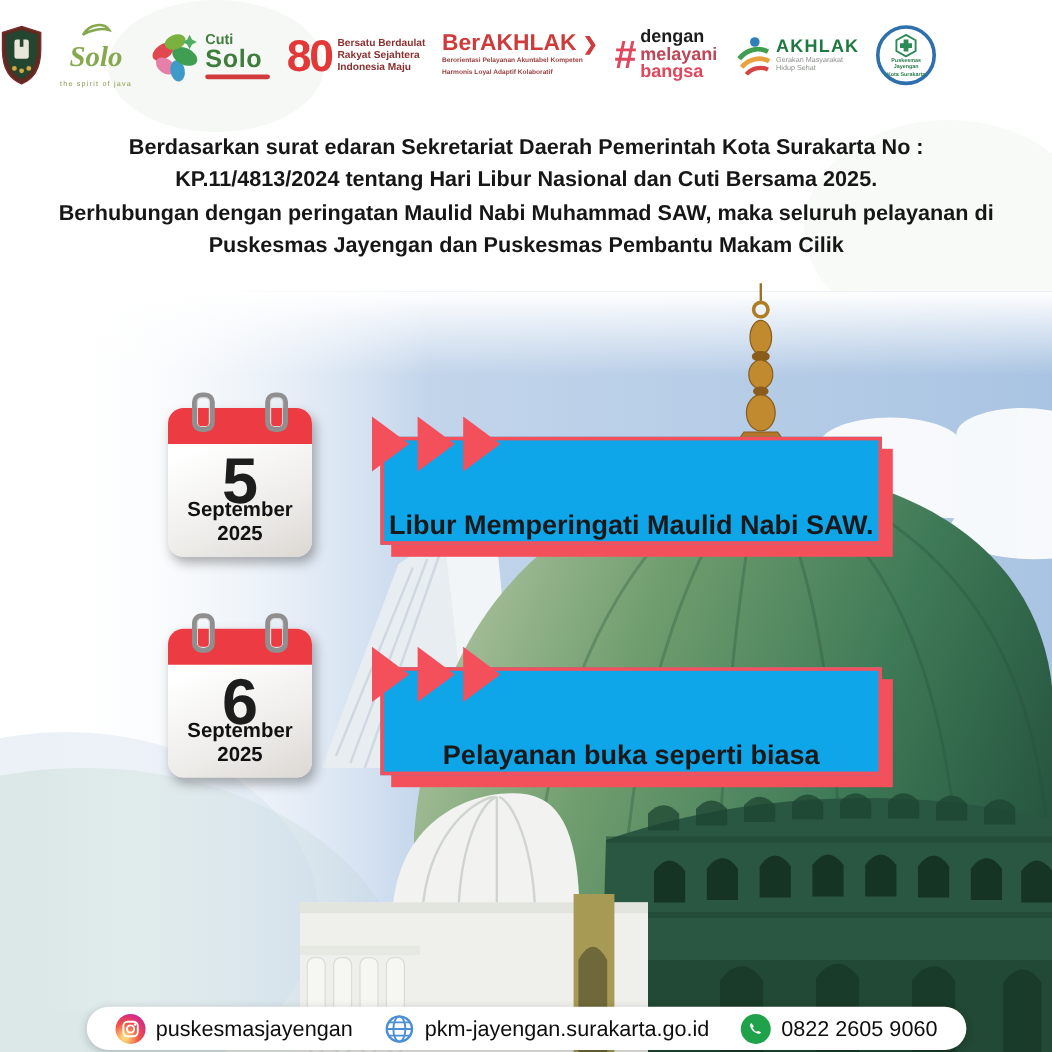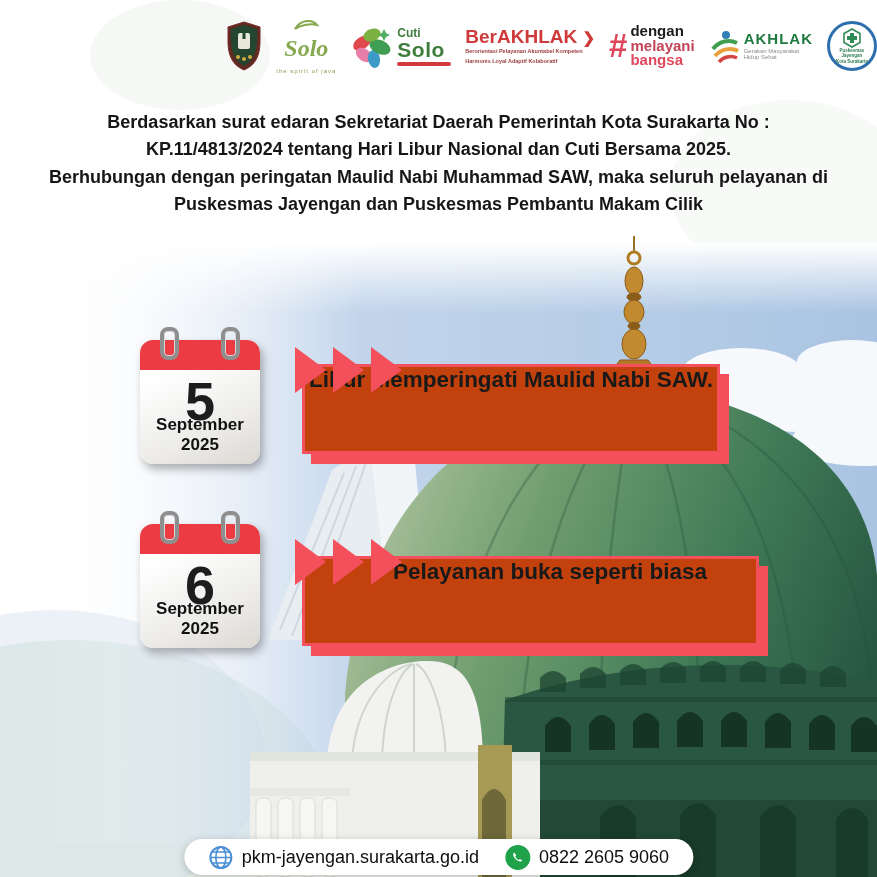--- a/index.html
+++ b/index.html
@@ -2,21 +2,21 @@
 <html><head>
 <meta charset="utf-8">
 <style>
   html,body{margin:0;padding:0;background:#fff;}
   .poster{position:relative;width:877px;height:877px;overflow:hidden;background:#ffffff;
           font-family:"Liberation Sans",sans-serif;}
   .bg{position:absolute;left:0;top:0;z-index:0;}
 
   
   .logo-bar{position:absolute;top:13px;left:0;right:0;height:66px;display:flex;
-            justify-content:flex-end;align-items:center;gap:14px;z-index:3;}
+            justify-content:flex-start;align-items:center;gap:14px;z-index:3;}
   .logo{display:flex;align-items:center;gap:5px;}
   .solo-script{display:flex;flex-direction:column;align-items:center;line-height:1;}
   .solo-script .t{font-family:"Liberation Serif",serif;font-style:italic;font-weight:700;
                   font-size:24px;color:#86a84e;}
   .solo-script .s{font-size:6px;color:#8a9b4d;letter-spacing:1px;margin-top:3px;}
   .kotasolo-text{display:flex;flex-direction:column;line-height:1;}
   .kotasolo-text .k1{font-size:12px;font-weight:700;color:#3f7d3c;}
   .kotasolo-text .k2{font-size:21px;font-weight:800;color:#3f7d3c;letter-spacing:.5px;}
   .kotasolo-text .bar{width:54px;height:4px;background:#d03a3a;border-radius:2px;margin-top:2px;}
   .eighty{font-size:37px;font-weight:900;color:#e23838;letter-spacing:-2px;line-height:1;}
@@ -56,24 +56,24 @@
   .ring{position:absolute;top:-13px;width:11px;height:25px;border:4px solid #8f8f8f;
         border-radius:8px;background:transparent;box-shadow:inset 0 0 0 1px #d9d9d9;}
   .ring.l{left:20px;} .ring.r{right:20px;}
   .cal-day{position:absolute;top:28px;left:0;right:0;text-align:center;font-size:54px;
            font-weight:700;color:#1d1d1d;line-height:66px;}
   .cal-month{position:absolute;bottom:9px;left:0;right:0;text-align:center;font-size:17px;
              font-weight:700;color:#111;}
   .cal.c1{left:140px;top:340px;} .cal.c2{left:140px;top:524px;}
 
   
-  .banner{position:absolute;left:302px;width:412px;height:84px;background:#c2410c;
+  .banner{position:absolute;left:317px;width:412px;height:84px;background:#0ea5e9;
           border:3px solid #f4505c;box-shadow:9px 10px 0 #f4505c;display:flex;
-          align-items:flex-start;justify-content:center;z-index:3;}
-  .banner.b1{top:364px;} .banner.b2{top:556px;padding-left:39px;}
+          align-items:flex-end;justify-content:center;z-index:3;}
+  .banner.b1{top:364px;} .banner.b2{top:556px;}
   .banner-text{font-size:22.5px;font-weight:700;color:#191919;text-align:center;}
   .tris{position:absolute;left:-10px;top:-20px;display:flex;gap:7px;}
   .tri{width:0;height:0;border-top:23px solid transparent;border-bottom:23px solid transparent;
        border-left:31px solid #f4505c;}
 
   
   .footer{position:absolute;top:839px;left:50%;transform:translateX(-50%);height:36px;
           background:#ffffff;border-radius:18px;display:flex;align-items:center;gap:26px;
           padding:0 24px;box-shadow:0 2px 8px rgba(0,0,0,.22);z-index:3;
           font-size:18px;color:#0e0e0e;font-weight:500;white-space:nowrap;}
@@ -233,20 +233,28 @@
         <ellipse cx="22" cy="12" rx="9" ry="6" fill="#7bb13e" transform="rotate(-20 22 12)"></ellipse>
         <path d="M34 6 l2 4 4 2 -4 2 -2 4 -2 -4 -4 -2 4 -2 z" fill="#4fae62"></path>
       </svg>
       <div class="kotasolo-text">
         <span class="k1">Cuti</span>
         <span class="k2">Solo</span>
         <span class="bar"></span>
       </div>
     </div>
 
+    <div class="logo">
+      <span class="eighty">80</span>
+      <span class="eighty-cap">
+        <span>Bersatu Berdaulat</span>
+        <span>Rakyat Sejahtera</span>
+        <span>Indonesia Maju</span>
+      </span>
+    </div>
 
     <div class="berakhlak">
       <span class="title">
         <span class="pre">Ber</span><span class="main">AKHLAK</span>
         <span class="chev">❯</span>
       </span>
       <span class="sub">Berorientasi Pelayanan Akuntabel Kompeten</span>
       <span class="sub">Harmonis Loyal Adaptif Kolaboratif</span>
     </div>
 
@@ -315,20 +323,30 @@
     <div class="tris">
       <div class="tri"></div>
         <div class="tri"></div>
         <div class="tri"></div>
     </div>
     <span class="banner-text">Pelayanan buka seperti biasa</span>
   </div>
 
   <div class="footer">
     <div class="fgroup">
+      <span class="icirc ig">
+        <svg width="15" height="15" viewBox="0 0 15 15">
+          <rect x="1.5" y="1.5" width="12" height="12" rx="3.5" fill="none" stroke="#fff" stroke-width="1.6"></rect>
+          <circle cx="7.5" cy="7.5" r="3" fill="none" stroke="#fff" stroke-width="1.6"></circle>
+          <circle cx="11.2" cy="3.8" r="1" fill="#fff"></circle>
+        </svg>
+      </span>
+      <span>puskesmasjayengan</span>
+    </div>
+    <div class="fgroup">
       <span style="display:flex;">
         <svg width="25" height="25" viewBox="0 0 25 25">
           <circle cx="12.5" cy="12.5" r="10.5" fill="none" stroke="#4a8fd4" stroke-width="2"></circle>
           <ellipse cx="12.5" cy="12.5" rx="5" ry="10.5" fill="none" stroke="#4a8fd4" stroke-width="1.6"></ellipse>
           <line x1="2" y1="12.5" x2="23" y2="12.5" stroke="#4a8fd4" stroke-width="1.6"></line>
           <line x1="3.5" y1="7" x2="21.5" y2="7" stroke="#4a8fd4" stroke-width="1.4"></line>
           <line x1="3.5" y1="18" x2="21.5" y2="18" stroke="#4a8fd4" stroke-width="1.4"></line>
         </svg>
       </span>
       <span>pkm-jayengan.surakarta.go.id</span>

